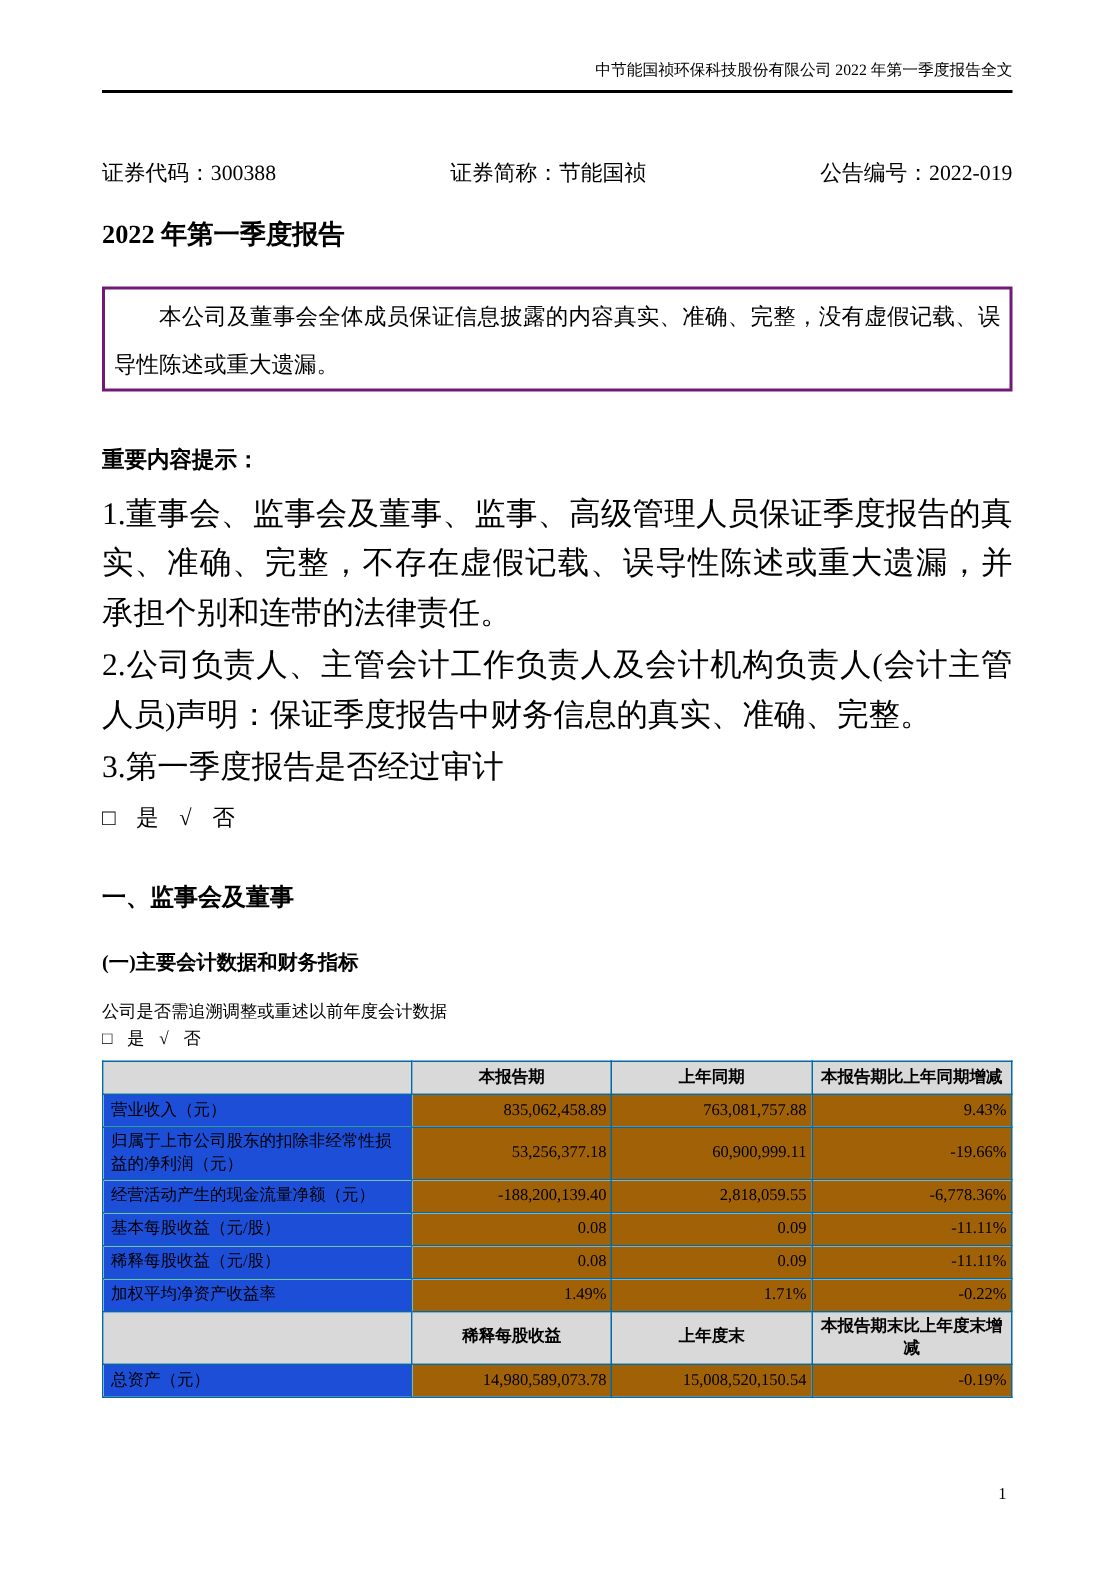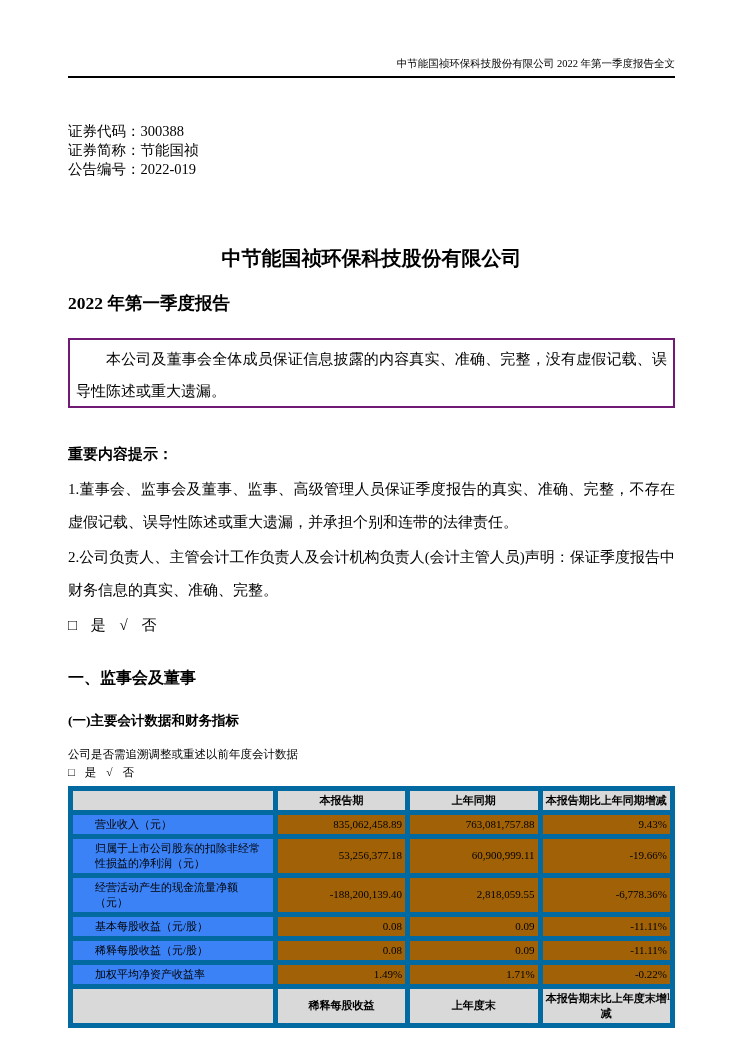--- a/index.html
+++ b/index.html
@@ -8,39 +8,38 @@
     width: 743px;
     height: 1050px;
     background: #ffffff;
     font-family: "Liberation Serif", "DejaVu Serif", serif;
     color: #000000;
     overflow: hidden;
   }
   .content {
     position: absolute;
     left: 68px;
-    top: 16px;
+    top: 0;
     width: 607px;
   }
   .doc-header {
     padding-top: 42px;
     text-align: right;
     font-size: 10.5px;
     line-height: 1.2;
   }
   .header-rule {
     border-bottom: 2px solid #000;
     margin-top: 5px;
   }
   .code-line {
     display: flex;
     justify-content: space-between;
     margin-top: 44px;
     font-size: 14.5px;
-    flex-direction: column;
   }
   .title {
     text-align: center;
     font-size: 20px;
     font-weight: bold;
     margin: 66px 0 0 0;
   }
   .subtitle {
     text-align: left;
     font-size: 17.5px;
@@ -61,21 +60,21 @@
     text-indent: 2em;
     text-align: justify;
   }
   .bold-head {
     font-weight: bold;
     font-size: 15px;
     margin: 30px 0 0 0;
     line-height: 33px;
   }
   .para {
-    font-size: 15px;
+    font-size: 21px;
     line-height: 33px;
     margin: 2px 0 0 0;
     text-align: justify;
   }
   .checkbox-line {
     font-size: 15px;
     line-height: 33px;
     margin: 2px 0 0 0;
   }
   .checkbox-line span { margin-right: 10px; }
@@ -104,35 +103,35 @@
   .checkbox-line-sm span { margin-right: 7px; }
   .fin-table {
     width: 100%;
     border-collapse: collapse;
     margin-top: 5px;
     font-size: 11px;
     table-layout: fixed;
   }
   .fin-table tr { height: 22px; }
   .fin-table td {
-    border: 5px solid #0369a1;
+    border: 1px solid #0369a1;
     padding: 2px 3px;
     vertical-align: middle;
     line-height: 15px;
     overflow: hidden;
   }
   .fin-table tr.hdr td {
     background: #d9d9d9;
     text-align: center;
     font-weight: bold;
   }
   .fin-table td.lbl {
-    background: #3b82f6;
+    background: #1d4ed8;
     text-align: left;
-    padding-left: 22px;
+    padding-left: 5px;
   }
   .fin-table td.num {
     text-align: right;
     padding-right: 3px;
     background: #a16207;
   }
   .page-number {
     position: absolute;
     top: 990px;
     right: 72px;
@@ -149,30 +148,30 @@
       <span>中节能国祯环保科技股份有限公司 2022 年第一季度报告全文</span>
     </div>
     <div class="header-rule"></div>
 
     <div class="code-line">
       <span>证券代码：300388</span>
       <span>证券简称：节能国祯</span>
       <span>公告编号：2022-019</span>
     </div>
 
-    <h1 class="title">中节能国祯环保科技股份有限公司</h1>
     <h2 class="subtitle">2022 年第一季度报告</h2>
 
     <div class="disclaimer-box">
       <p>本公司及董事会全体成员保证信息披露的内容真实、准确、完整，没有虚假记载、误导性陈述或重大遗漏。</p>
     </div>
 
     <p class="bold-head">重要内容提示：</p>
     <p class="para">1.董事会、监事会及董事、监事、高级管理人员保证季度报告的真实、准确、完整，不存在虚假记载、误导性陈述或重大遗漏，并承担个别和连带的法律责任。</p>
     <p class="para">2.公司负责人、主管会计工作负责人及会计机构负责人(会计主管人员)声明：保证季度报告中财务信息的真实、准确、完整。</p>
+    <p class="para">3.第一季度报告是否经过审计</p>
 
     <p class="checkbox-line">
       <span>□</span>
       <span>是</span>
       <span>√</span>
       <span>否</span>
     </p>
 
     <h3 class="section-head">一、监事会及董事</h3>
     <h4 class="sub-head">(一)主要会计数据和财务指标</h4>
@@ -234,19 +233,25 @@
           <td class="num">1.49%</td>
           <td class="num">1.71%</td>
           <td class="num">-0.22%</td>
         </tr>
         <tr class="hdr">
           <td></td>
           <td>稀释每股收益</td>
           <td>上年度末</td>
           <td>本报告期末比上年度末增减</td>
         </tr>
+        <tr>
+          <td class="lbl">总资产（元）</td>
+          <td class="num">14,980,589,073.78</td>
+          <td class="num">15,008,520,150.54</td>
+          <td class="num">-0.19%</td>
+        </tr>
       </tbody>
     </table>
 
   </div>
 
   <div class="page-number">1</div>
 </div>
 
 </body></html>

